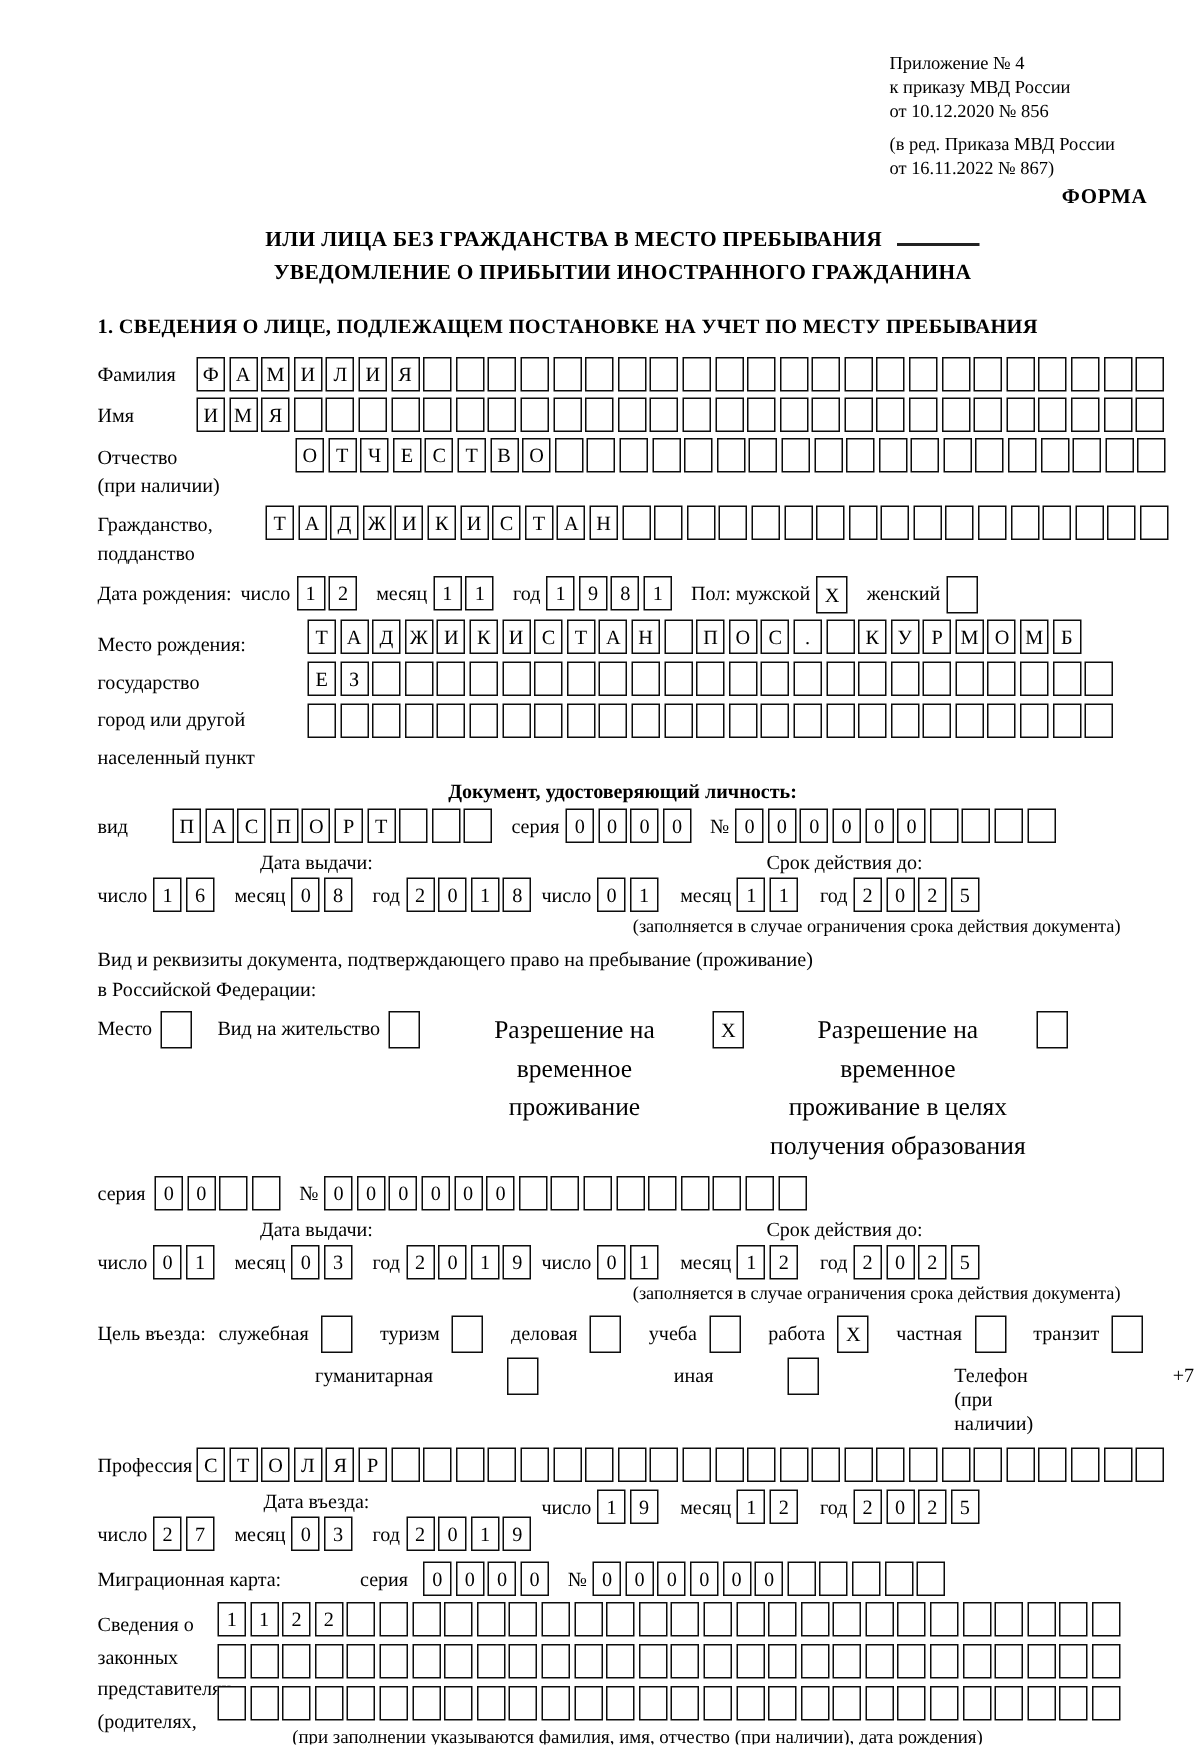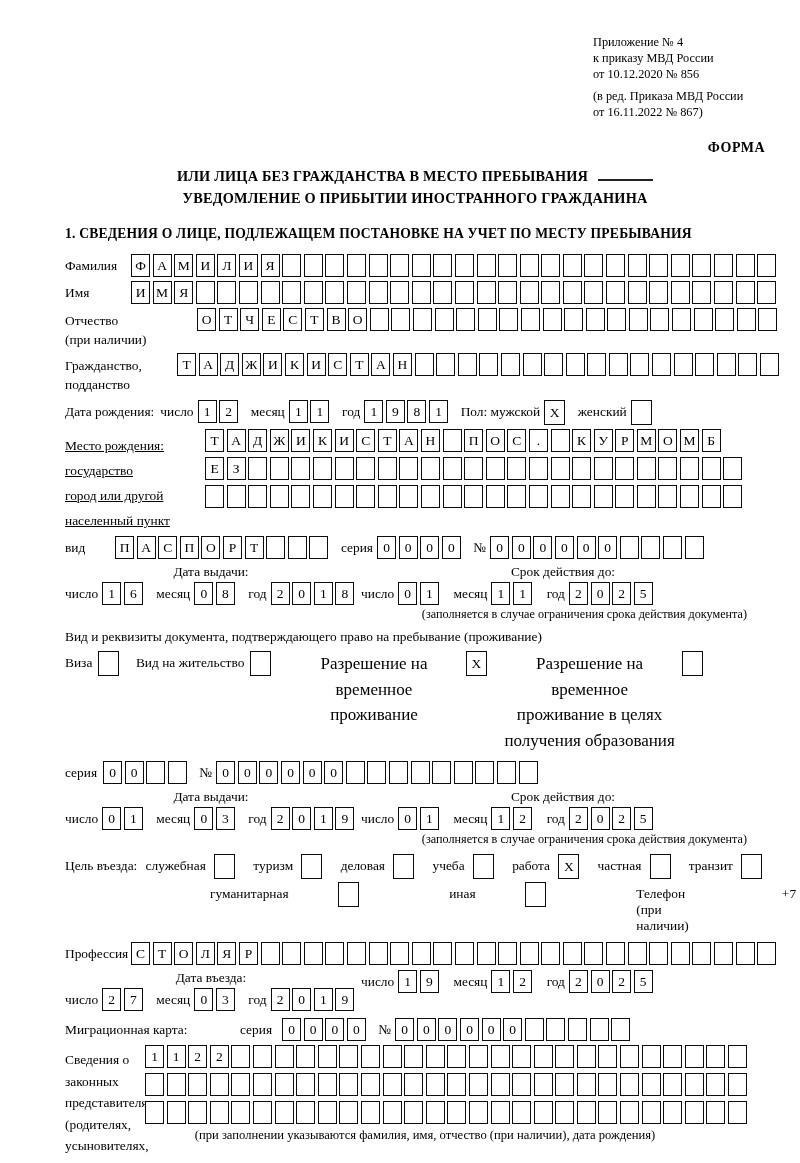--- a/index.html
+++ b/index.html
@@ -7,42 +7,42 @@
   body {
     width: 800px; height: 1163px; margin: 0 auto;
     font-family: "Liberation Serif", "DejaVu Serif", serif;
     color: #000; font-size: 13px; overflow: hidden;
   }
   .page { position: relative; width: 800px; height: 1163px; padding: 34px 35px 0 65px; background:#fff;border-radius:20px; }
 
   
   .ref-block { margin-left: auto; width: 172px; font-size: 12.3px; line-height: 1.32; }
   .ref-gap { height: 5px; }
-  .forma { text-align: right; font-weight: bold; font-size: 14px; letter-spacing: .5px; margin-top: 20px; }
+  .forma { text-align: right; font-weight: bold; font-size: 14px; letter-spacing: .5px; margin-top: 4px; }
 
   .title { text-align: center; font-weight: bold; font-size: 14.3px; line-height: 1.55; margin-top: 9px; letter-spacing: .2px; }
   .blank-line { display:inline-block; width: 55px; border-bottom: 2px solid #222; height: .9em; margin-left: 10px; }
   .sec-head { font-weight: bold; font-size: 13.6px; margin-top: 17px; letter-spacing: .2px; }
 
   
   .cellrow { display: flex; flex-wrap: nowrap; }
   .cell {
     flex: none; width: 19px; height: 23px; margin-right: 2.6px;
     border: 1.5px solid #0c0c0c; background: #fff;
     display: flex; align-items: center; justify-content: center;
     font-size: 13.5px; line-height: 1;
   }
   .cb .cell { width: 21px; height: 25px; }
 
   .frow { display: flex; align-items: flex-start; margin-top: 4px; }
   .frow.mt12 { margin-top: 12px; }
   .flabel { flex: none; padding-top: 4px; font-size: 13.4px; }
   .stack div { line-height: 1.38; }
   .lw66 { width: 66px; } .lw132 { width: 132px; } .lw112 { width: 112px; }
-  .lw140 { width: 140px; text-decoration: underline; } .lw50 { width: 50px; } .lw80 { width: 80px; } .lw175 { width: 175px; }
+  .lw140 { width: 140px; } .lw50 { width: 50px; } .lw80 { width: 80px; } .lw175 { width: 175px; }
   .rows .cellrow { margin-bottom: 4.6px; }
   .stack4 div { line-height: 25px; }
   .stack6 div { line-height: 21.5px; }
 
   .inl { margin: 0 4px 0 10px; padding-top: 4px; font-size: 13.4px; }
   .inl.first { margin-left: 6px; }
 
   .doc-head { text-align: center; font-weight: bold; font-size: 13.4px; margin-top: 3px; }
 
   .dates { display: flex; margin-top: 5px; }
@@ -351,20 +351,21 @@
           <span class="cell"></span>
           <span class="cell"></span>
           <span class="cell"></span>
           <span class="cell"></span>
           <span class="cell"></span>
           <span class="cell"></span>
         </div>
     </div>
   </div>
 
+  <div class="doc-head">Документ, удостоверяющий личность:</div>
   <div class="frow" style="margin-top:3px">
     <div class="flabel lw50">вид</div>
     <div class="cellrow">
         <span class="cell">П</span>
         <span class="cell">А</span>
         <span class="cell">С</span>
         <span class="cell">П</span>
         <span class="cell">О</span>
         <span class="cell">Р</span>
         <span class="cell">Т</span>
@@ -440,24 +441,25 @@
             <span class="cell">0</span>
             <span class="cell">2</span>
             <span class="cell">5</span>
           </span>
       </div>
     </div>
   </div>
   <div class="note-right">(заполняется в случае ограничения срока действия документа)</div>
 
   <div class="pline">Вид и реквизиты документа, подтверждающего право на пребывание (проживание)</div>
+  <div class="pline" style="margin-top:4px">в Российской Федерации:</div>
 
   <div class="cbrow">
     <div class="opt">
-      <span class="optlbl">Виза</span>
+      <span class="optlbl">Место</span>
       <span class="cellrow cb">
           <span class="cell"></span>
         </span>
     </div>
     <div class="opt">
       <span class="optlbl">Вид на жительство</span>
       <span class="cellrow cb">
           <span class="cell"></span>
         </span>
     </div>

